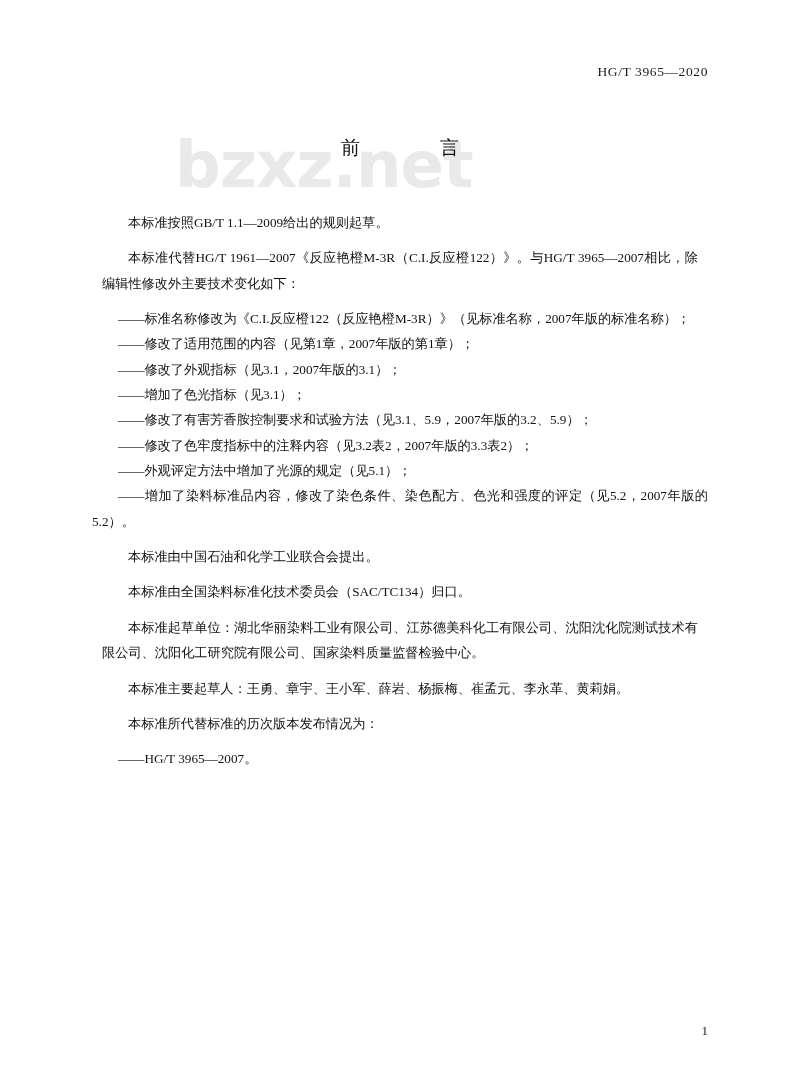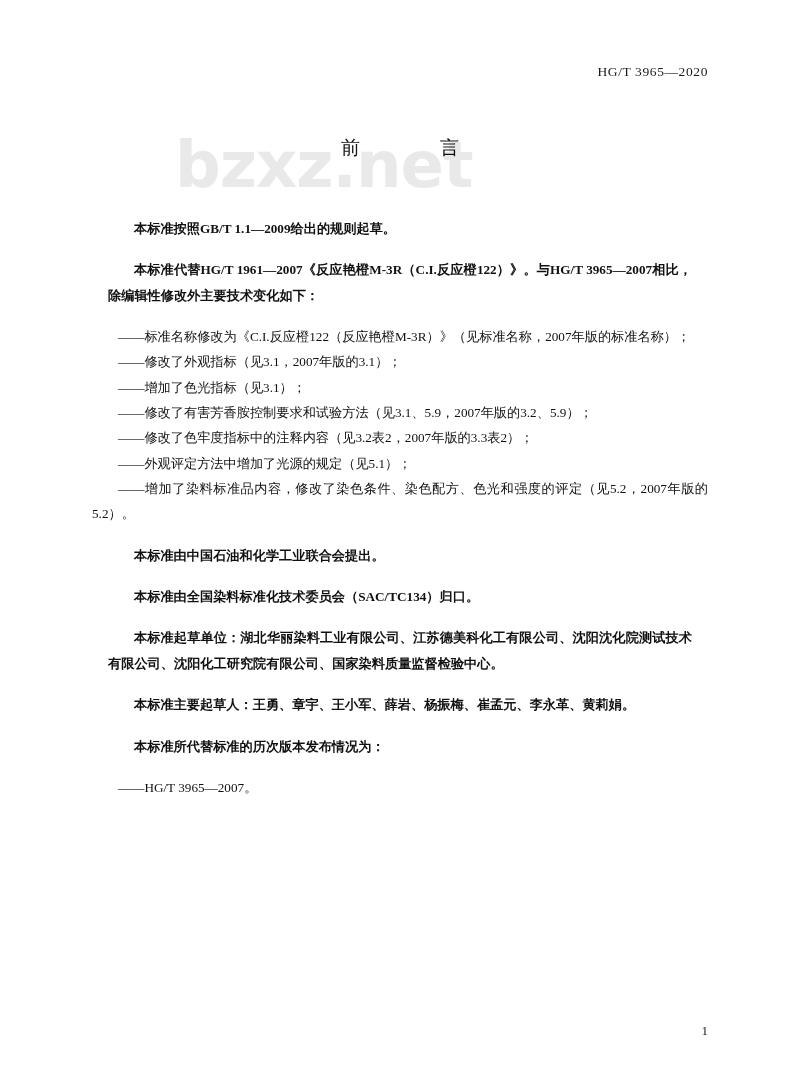--- a/index.html
+++ b/index.html
@@ -59,23 +59,22 @@
     position: absolute;
     top: 200px;
     left: 92px;
     width: 616px;
     font-size: 13.2px;
     line-height: 1.92;
     color: #111;
     text-align: justify;
   }
   .p {
-    margin: 16px;
+    margin: 10px;
     text-indent: 26px;
-    font-weight: bold;
   }
   .dash-item {
     margin: 0;
     text-indent: 26px;
   }
   .page-number {
     position: absolute;
     bottom: 52px;
     right: 92px;
     font-family: "Liberation Serif", serif;
@@ -92,20 +91,21 @@
 
   <div class="watermark">bzxz.net</div>
 
   <div class="doc-title">前　　言</div>
 
   <div class="body-block">
     <p class="p">本标准按照GB/T 1.1—2009给出的规则起草。</p>
     <p class="p">本标准代替HG/T 1961—2007《反应艳橙M-3R（C.I.反应橙122）》。与HG/T 3965—2007相比，除编辑性修改外主要技术变化如下：</p>
 
     <p class="dash-item">——标准名称修改为《C.I.反应橙122（反应艳橙M-3R）》（见标准名称，2007年版的标准名称）；</p>
+    <p class="dash-item">——修改了适用范围的内容（见第1章，2007年版的第1章）；</p>
     <p class="dash-item">——修改了外观指标（见3.1，2007年版的3.1）；</p>
     <p class="dash-item">——增加了色光指标（见3.1）；</p>
     <p class="dash-item">——修改了有害芳香胺控制要求和试验方法（见3.1、5.9，2007年版的3.2、5.9）；</p>
     <p class="dash-item">——修改了色牢度指标中的注释内容（见3.2表2，2007年版的3.3表2）；</p>
     <p class="dash-item">——外观评定方法中增加了光源的规定（见5.1）；</p>
     <p class="dash-item">——增加了染料标准品内容，修改了染色条件、染色配方、色光和强度的评定（见5.2，2007年版的5.2）。</p>
 
     <p class="p">本标准由中国石油和化学工业联合会提出。</p>
     <p class="p">本标准由全国染料标准化技术委员会（SAC/TC134）归口。</p>
     <p class="p">本标准起草单位：湖北华丽染料工业有限公司、江苏德美科化工有限公司、沈阳沈化院测试技术有限公司、沈阳化工研究院有限公司、国家染料质量监督检验中心。</p>

